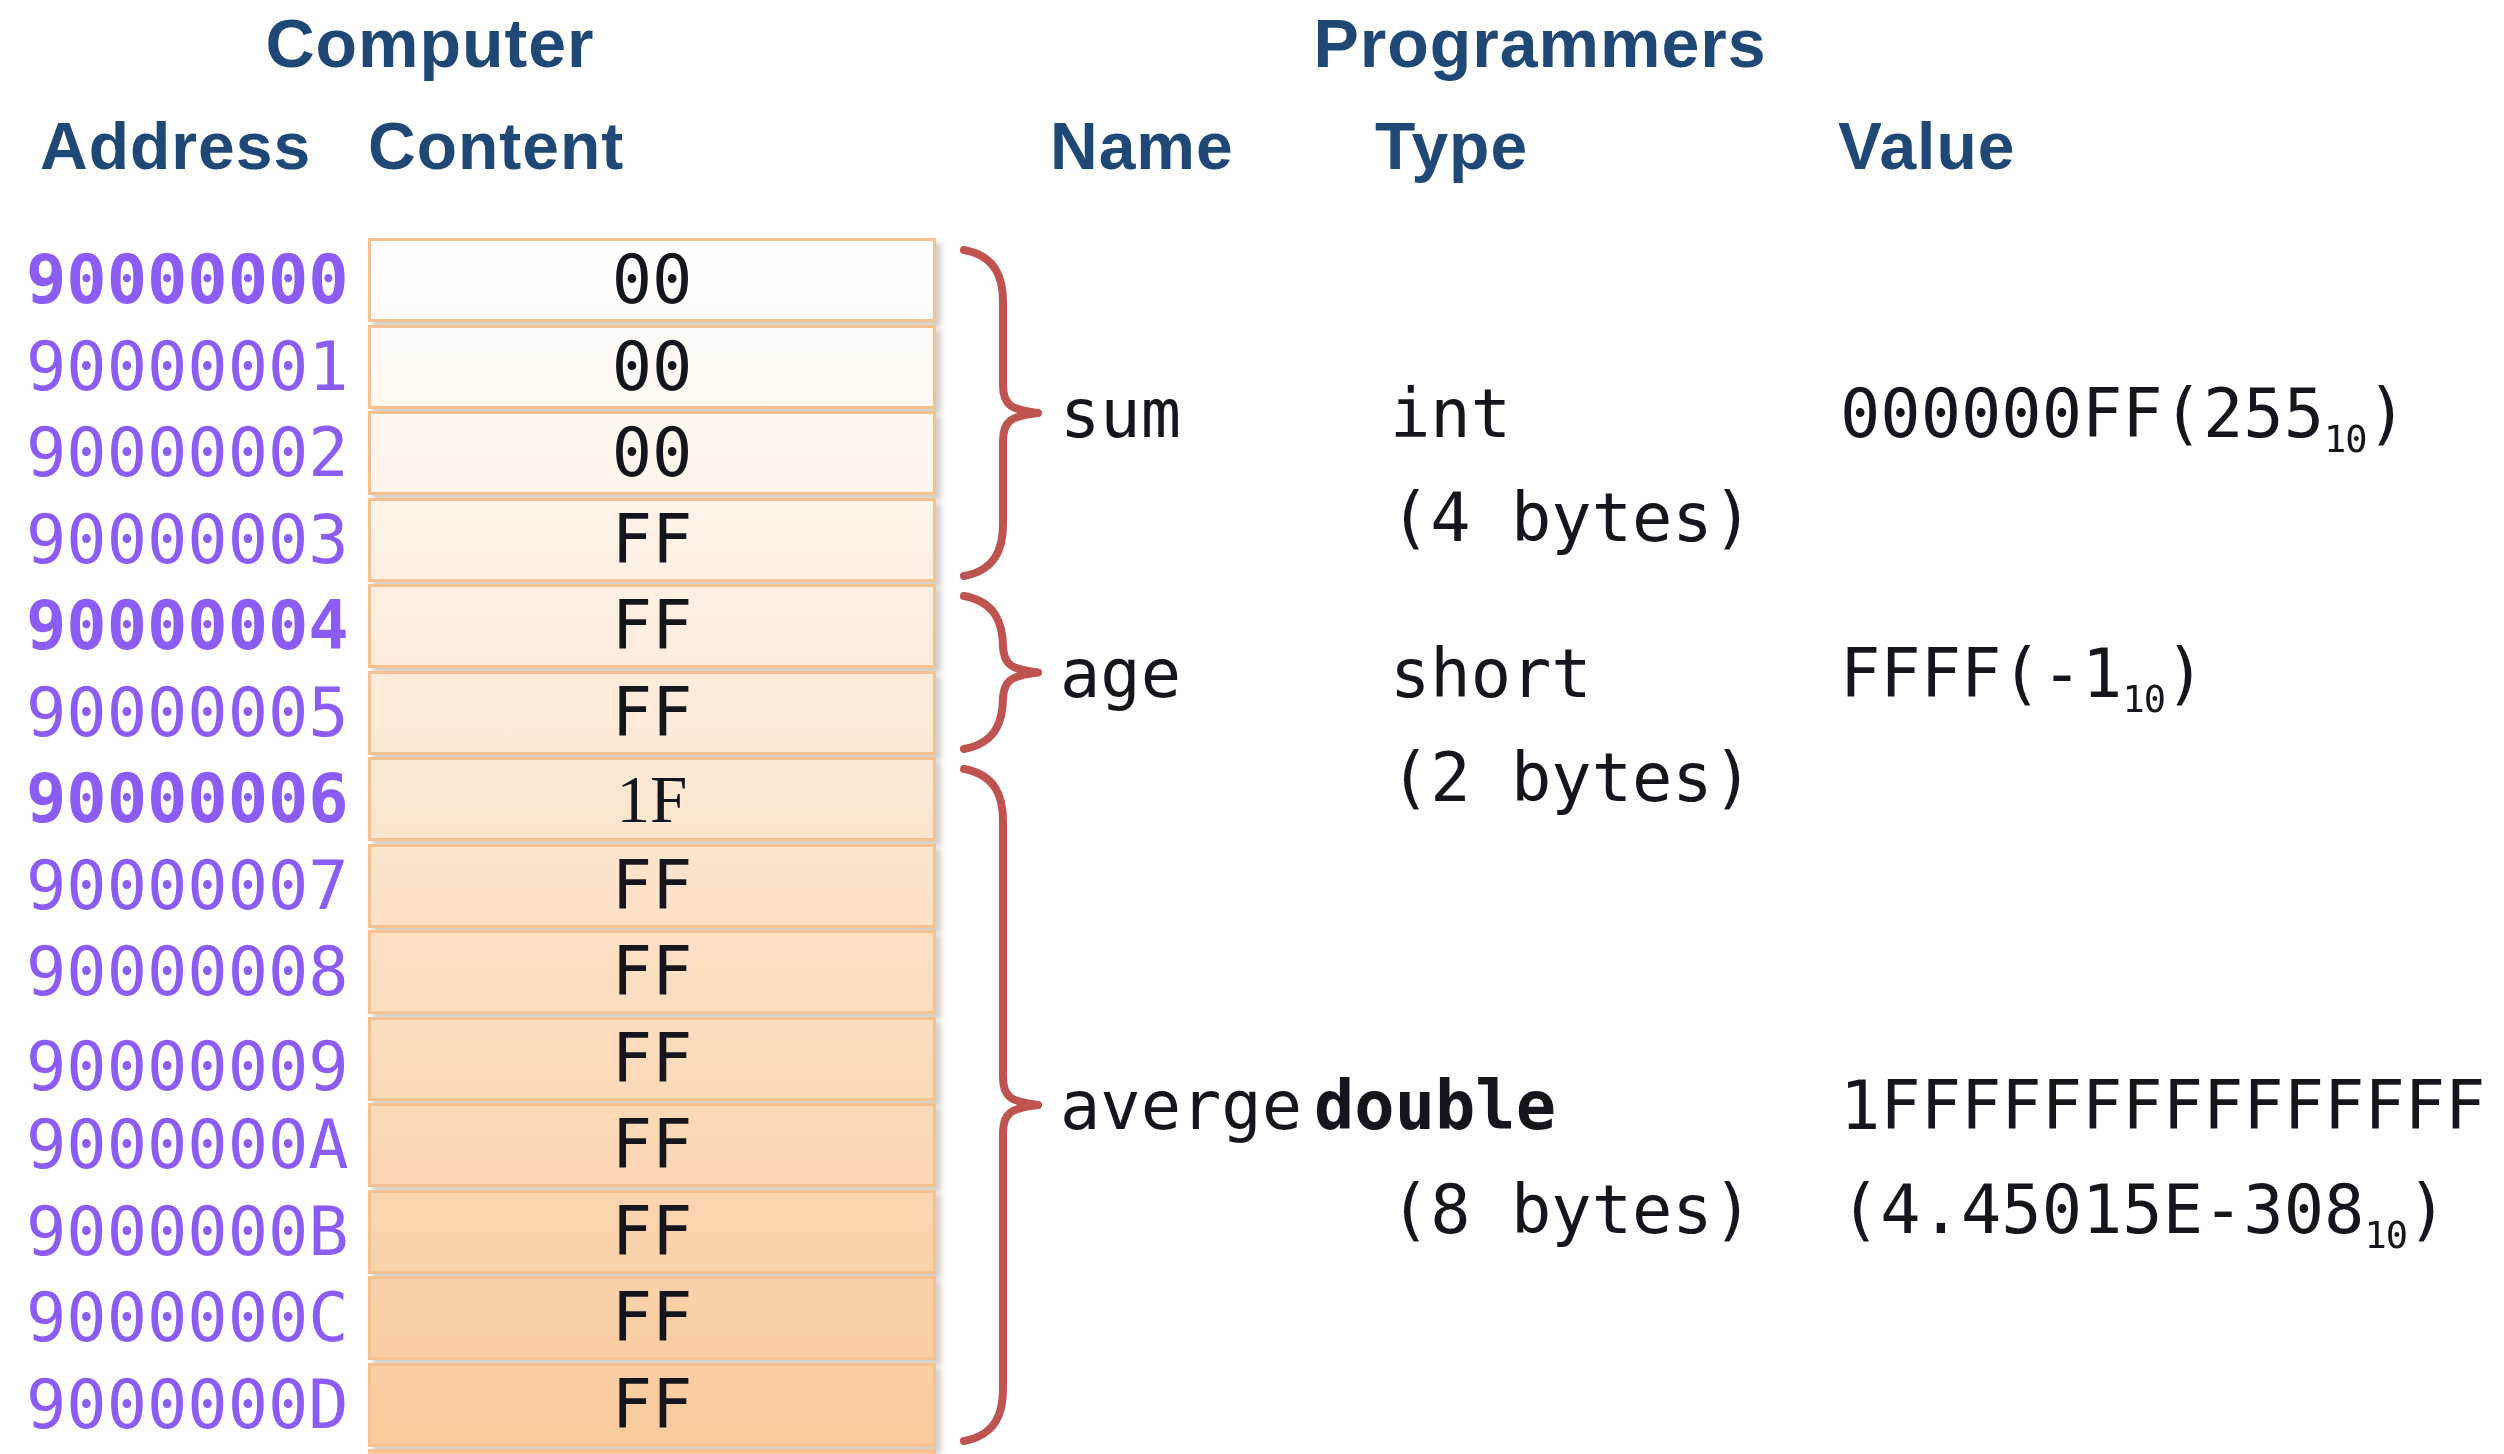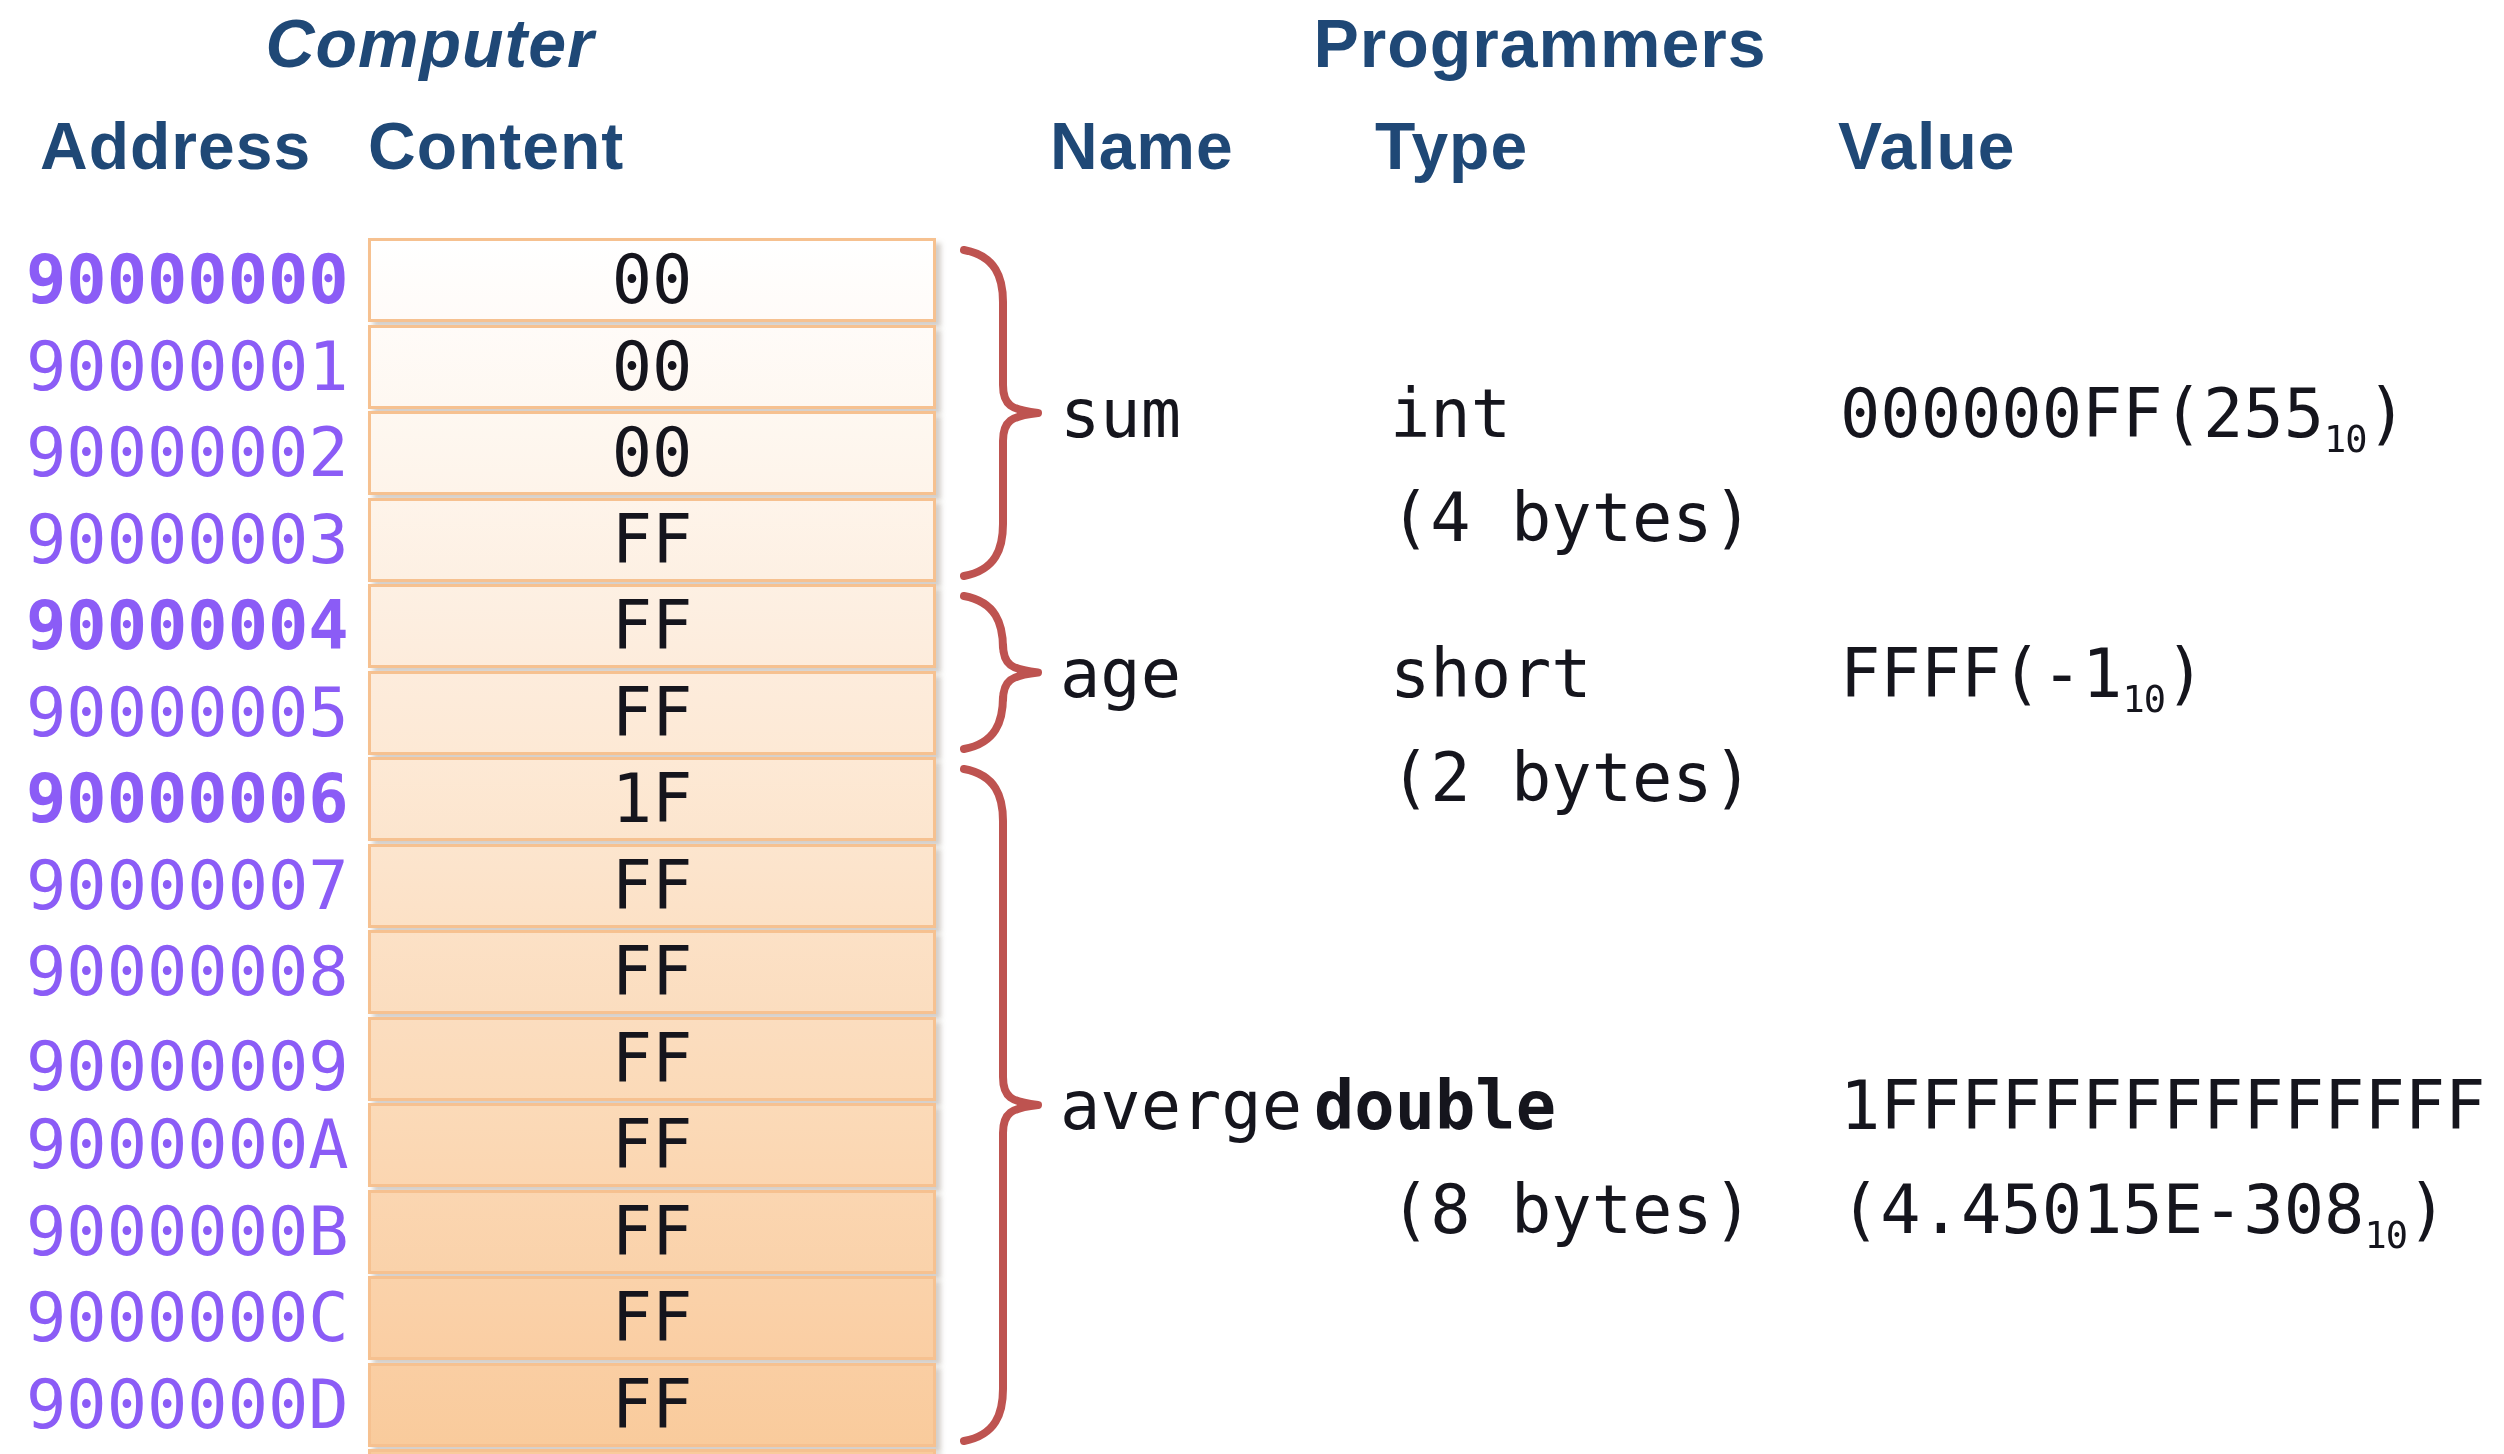--- a/index.html
+++ b/index.html
@@ -4,21 +4,21 @@
 <style>
   html,body{margin:0;padding:0;background:#ffffff;}
   .canvas{
     position:relative;width:2504px;height:1454px;background:#ffffff;
     overflow:hidden;font-family:"Liberation Sans",sans-serif;
   }
   .title{
     position:absolute;top:4px;font-size:68px;font-weight:bold;
     color:var(--blue,#1F4876);text-align:center;letter-spacing:1px;
   }
-  .title.computer{left:120px;width:620px;font-style:italic;}
+  .title.computer{left:120px;width:620px;}
   .title.programmers{left:1190px;width:700px;}
   .colhdr{
     position:absolute;top:108px;font-size:66px;font-weight:bold;
     color:var(--blue,#1F4876);letter-spacing:1px;white-space:pre;
   }
   .colhdr.address{left:40px;}
   .colhdr.content{left:368px;width:568px;text-align:left;}
   .colhdr.name{left:1050px;}
   .colhdr.type{left:1375px;}
   .colhdr.value{left:1838px;}
@@ -65,21 +65,21 @@
       <div class="cell mono" style="top: 324.5px; background: linear-gradient(rgb(255, 251, 248), rgb(254, 248, 241));">00</div>
       <div class="addr mono" style="top: 411px;">90000002</div>
       <div class="cell mono" style="top: 411px; background: linear-gradient(rgb(254, 248, 241), rgb(254, 244, 234));">00</div>
       <div class="addr mono" style="top: 497.5px;">90000003</div>
       <div class="cell mono" style="top: 497.5px; background: linear-gradient(rgb(254, 244, 234), rgb(253, 240, 227));">FF</div>
       <div class="addr mono bold" style="top: 584px;">90000004</div>
       <div class="cell mono" style="top: 584px; background: linear-gradient(rgb(253, 240, 227), rgb(253, 236, 220));">FF</div>
       <div class="addr mono" style="top: 670.5px;">90000005</div>
       <div class="cell mono" style="top: 670.5px; background: linear-gradient(rgb(253, 236, 220), rgb(253, 233, 213));">FF</div>
       <div class="addr mono bold" style="top: 757px;">90000006</div>
-      <div class="cell mono" style="top: 757px; background: linear-gradient(rgb(253, 233, 213), rgb(252, 229, 206));">1F</div>
+      <div class="cell mono" style="top: 757px; background: linear-gradient(rgb(253, 233, 213), rgb(252, 229, 206)); font-family: Liberation Serif, serif;">1F</div>
       <div class="addr mono" style="top: 843.5px;">90000007</div>
       <div class="cell mono" style="top: 843.5px; background: linear-gradient(rgb(252, 229, 206), rgb(252, 225, 198));">FF</div>
       <div class="addr mono" style="top: 930px;">90000008</div>
       <div class="cell mono" style="top: 930px; background: linear-gradient(rgb(252, 225, 198), rgb(251, 221, 191));">FF</div>
       <div class="addr mono" style="top: 1016.5px; margin-top: 8px;">90000009</div>
       <div class="cell mono" style="top: 1016.5px; background: linear-gradient(rgb(251, 221, 191), rgb(251, 218, 184));">FF</div>
       <div class="addr mono" style="top: 1103px;">9000000A</div>
       <div class="cell mono" style="top: 1103px; background: linear-gradient(rgb(251, 218, 184), rgb(251, 214, 177));">FF</div>
       <div class="addr mono" style="top: 1189.5px;">9000000B</div>
       <div class="cell mono" style="top: 1189.5px; background: linear-gradient(rgb(251, 214, 177), rgb(250, 210, 170));">FF</div>

